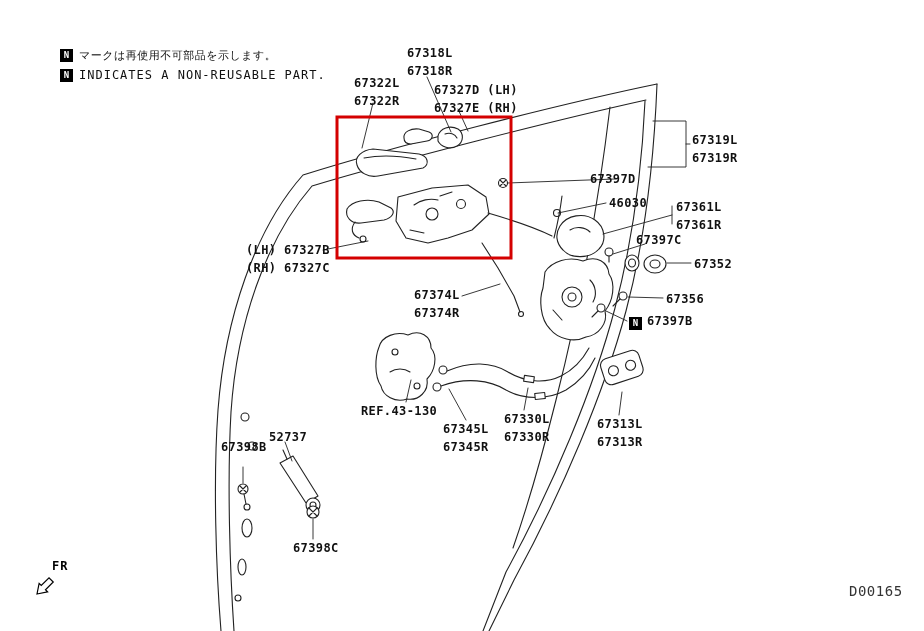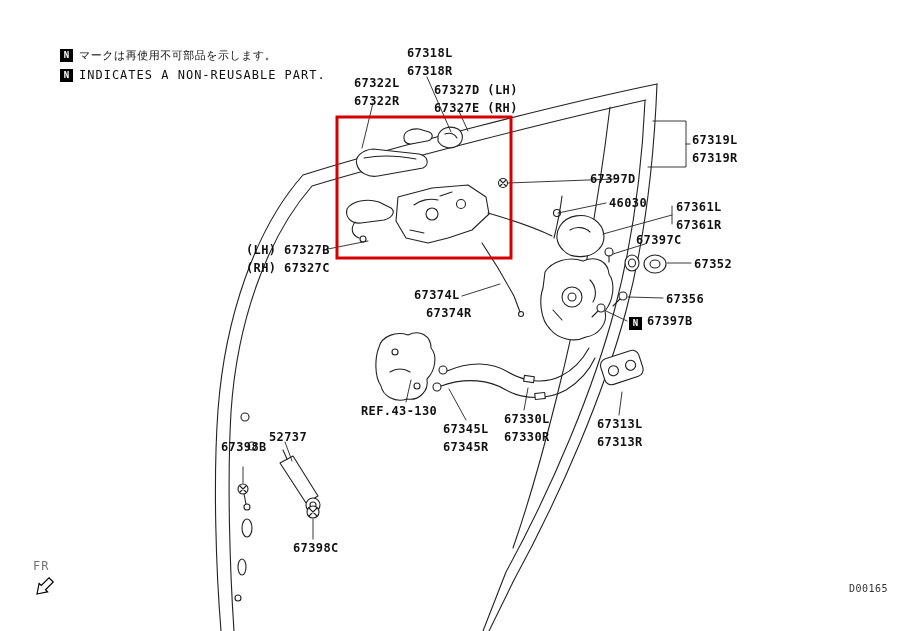--- a/index.html
+++ b/index.html
@@ -18,22 +18,22 @@
     position:absolute; font-size:12px; color:#111; white-space:nowrap;
     letter-spacing:1px; line-height:15px; display:flex; align-items:center; gap:6px;
   }
   .note-jp { font-size:11px; letter-spacing:0.5px; }
   .nbox {
     display:inline-block; width:13px; height:13px; background:#000; color:#fff;
     font-size:9px; font-weight:bold; line-height:13px; text-align:center;
     letter-spacing:0; flex:0 0 auto;
   }
   .lbl .nbox { margin-right:5px; vertical-align:-1px; }
-  .fr { position:absolute; font-size:12px; font-weight:normal; color:#737373; letter-spacing:1px; }
-  .doccode { position:absolute; font-size:10px; color:#333; letter-spacing:0.5px; }
+  .fr { position:absolute; font-size:12px; font-weight:bold; color:#000000; letter-spacing:1px;margin-left:19px; }
+  .doccode { position:absolute; font-size:14px; color:#333; letter-spacing:0.5px; }
 </style>
 </head>
 <body>
 
 <div class="canvas">
 
   <svg class="art" width="924" height="631" viewBox="0 0 924 631">
     <g stroke="#222" fill="none" stroke-width="1.1" stroke-linecap="round" stroke-linejoin="round">
 
       <g>
@@ -229,21 +229,21 @@
   <div class="lbl" style="left:694px;top:257px">67352</div>
   <div class="lbl" style="left:666px;top:292px">67356</div>
 
   <div class="lbl" style="left:629px;top:314px">
     <span class="nbox">N</span><span>67397B</span>
   </div>
 
   <div class="lbl" style="left:246px;top:243px">(LH) 67327B</div>
   <div class="lbl" style="left:246px;top:261px">(RH) 67327C</div>
   <div class="lbl" style="left:414px;top:288px">67374L</div>
-  <div class="lbl" style="left:426px;top:306px">67374R</div>
+  <div class="lbl" style="left:414px;top:306px">67374R</div>
   <div class="lbl" style="left:361px;top:404px">REF.43-130</div>
   <div class="lbl" style="left:443px;top:422px">67345L</div>
   <div class="lbl" style="left:443px;top:440px">67345R</div>
   <div class="lbl" style="left:504px;top:412px">67330L</div>
   <div class="lbl" style="left:504px;top:430px">67330R</div>
   <div class="lbl" style="left:597px;top:417px">67313L</div>
   <div class="lbl" style="left:597px;top:435px">67313R</div>
   <div class="lbl" style="left:269px;top:430px">52737</div>
   <div class="lbl" style="left:221px;top:440px">67398B</div>
   <div class="lbl" style="left:293px;top:541px">67398C</div>

